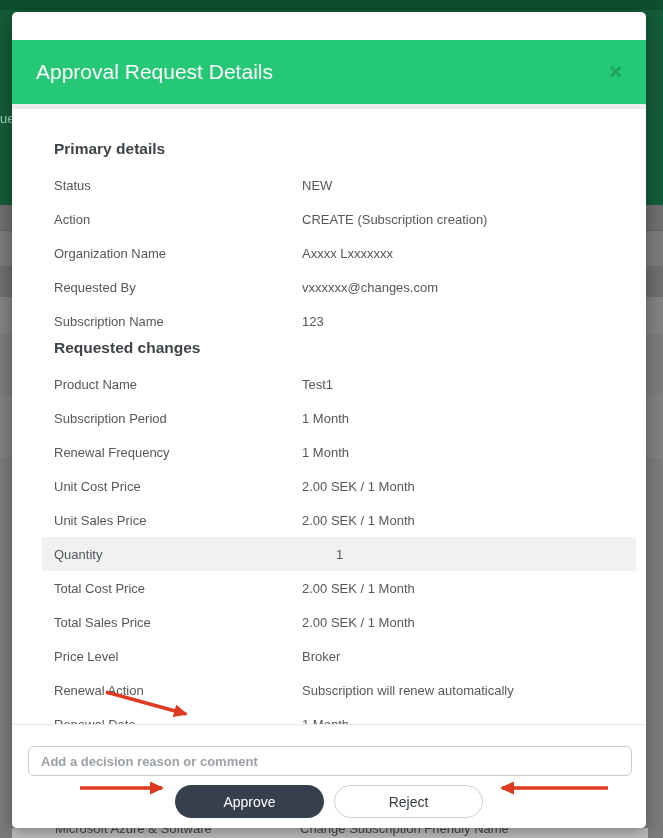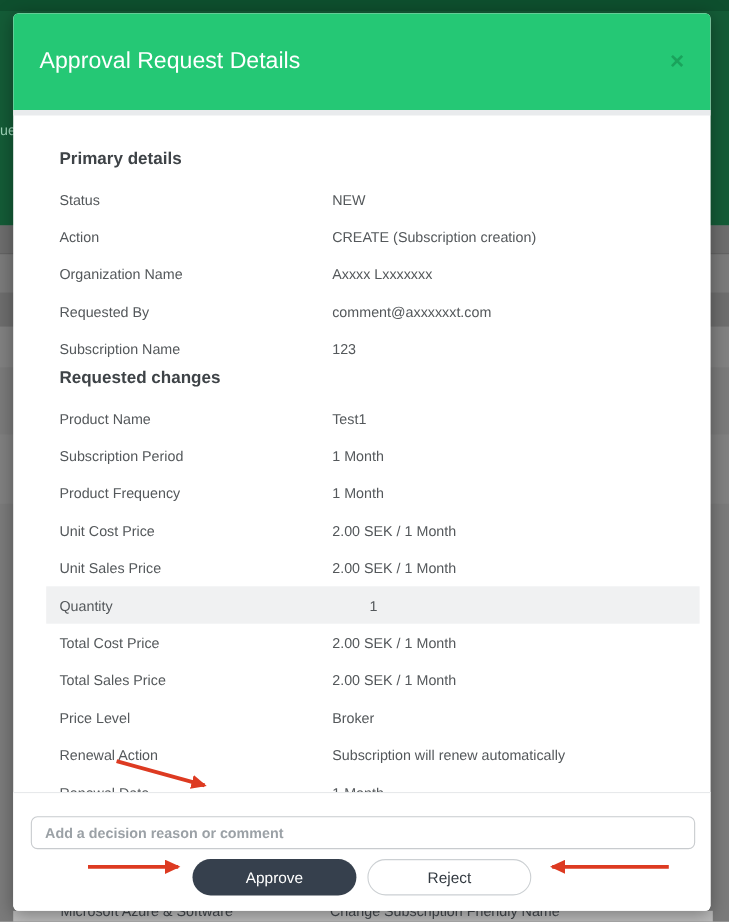--- a/index.html
+++ b/index.html
@@ -25,21 +25,21 @@
   .bg-bottom-row .c2 { position:absolute; left:288px; top:-7px; }
 
   
   .modal {
     position:absolute; left:12px; top:12px; width:634px; height:816px;
     background:#fff; border-radius:5px; overflow:hidden;
     box-shadow:0 3px 16px rgba(0,0,0,.35);
   }
   .modal-header {
     height:64px; background:var(--header-green,#25c875);
-    display:flex; align-items:center; padding:12px 24px;
+    display:flex; align-items:center; padding:0 24px;margin-top:28px;
   }
   .modal-title { flex:1; color:#fff; font-size:21px; font-weight:400; }
   .modal-close {
     color:var(--close-green,#1aa35c); font-size:22px; font-weight:700;
     line-height:1; cursor:pointer; user-select:none;
   }
   .modal-divider { height:5px; background:#e9ebed; }
   .modal-body {
     height:615px; overflow:hidden; box-sizing:border-box;
     padding:30px 10px 0 30px;
@@ -106,37 +106,37 @@
       <div class="detail-row">
     <div class="detail-label">Action</div>
     <div class="detail-value">CREATE (Subscription creation)</div>
   </div>
       <div class="detail-row">
     <div class="detail-label">Organization Name</div>
     <div class="detail-value">Axxxx Lxxxxxxx</div>
   </div>
       <div class="detail-row">
     <div class="detail-label">Requested By</div>
-    <div class="detail-value">comment@axxxxxxt.com</div>
+    <div class="detail-value">vxxxxxx@changes.com</div>
   </div>
       <div class="detail-row">
     <div class="detail-label">Subscription Name</div>
     <div class="detail-value">123</div>
   </div>
       <div class="section-heading">Requested changes</div>
       <div class="detail-row">
     <div class="detail-label">Product Name</div>
     <div class="detail-value">Test1</div>
   </div>
       <div class="detail-row">
     <div class="detail-label">Subscription Period</div>
     <div class="detail-value">1 Month</div>
   </div>
       <div class="detail-row">
-    <div class="detail-label">Product Frequency</div>
+    <div class="detail-label">Renewal Frequency</div>
     <div class="detail-value">1 Month</div>
   </div>
       <div class="detail-row">
     <div class="detail-label">Unit Cost Price</div>
     <div class="detail-value">2.00 SEK / 1 Month</div>
   </div>
       <div class="detail-row">
     <div class="detail-label">Unit Sales Price</div>
     <div class="detail-value">2.00 SEK / 1 Month</div>
   </div>

